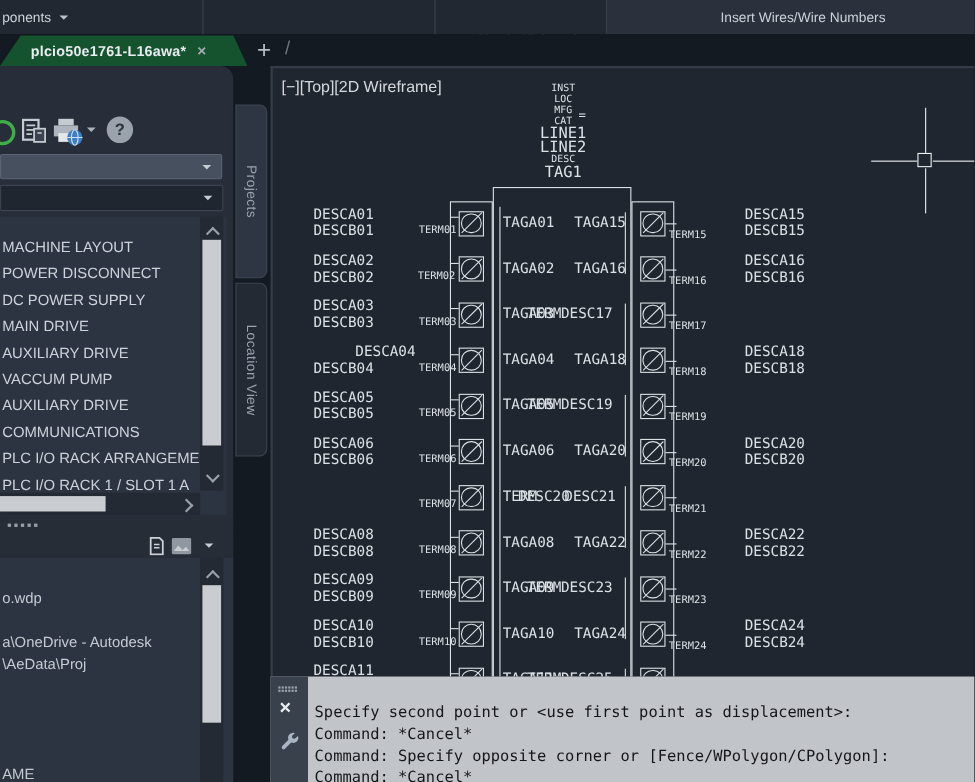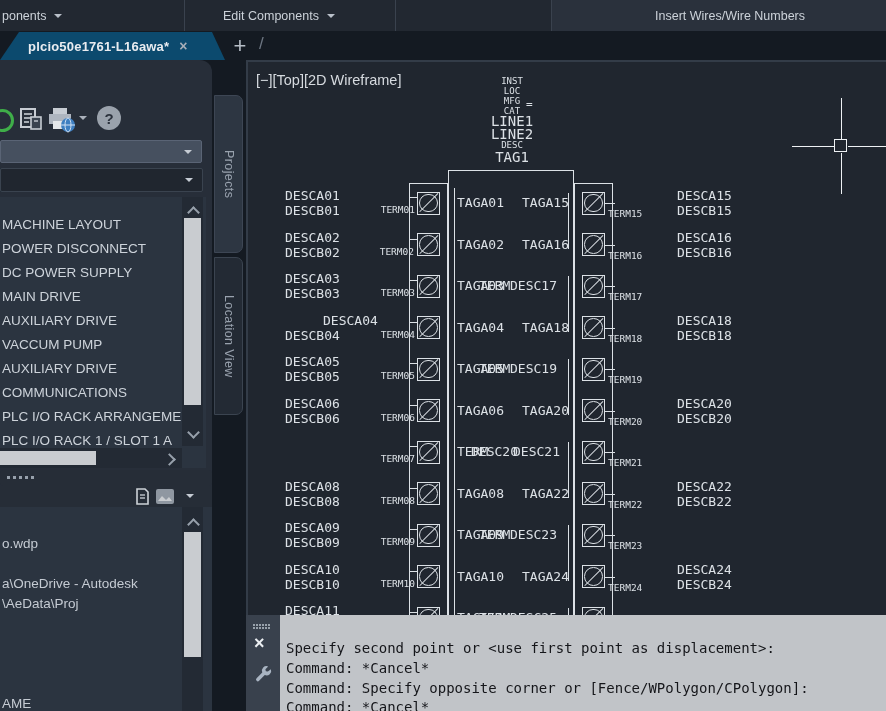--- a/index.html
+++ b/index.html
@@ -13,21 +13,21 @@
   #menubar{position:absolute;left:0;top:0;width:886px;height:31px;background:#222831;}
   #menubar .section4{position:absolute;left:552px;top:0;width:334px;height:31px;background:#2a313c;}
   .menu-item{position:absolute;top:0;height:31px;display:flex;align-items:center;gap:8px;
     color:#ccd2d9;font-size:12.5px;white-space:nowrap;cursor:default;}
   .menu-sep{position:absolute;top:0;width:1px;height:31px;background:#3a424e;}
   .caret-dn{width:0;height:0;border-left:4px solid transparent;border-right:4px solid transparent;
     border-top:4px solid #b9c0c9;display:inline-block;}
 
   
   #tabbar{position:absolute;left:0;top:31px;width:886px;height:29px;background:#141a22;}
-  #filetab{position:absolute;left:0;top:1px;width:225px;height:28px;background:#0c4a6e;
+  #filetab{position:absolute;left:0;top:1px;width:225px;height:28px;background:#14532d;
     clip-path:polygon(19px 0, 212px 0, 225px 100%, 0 100%);
     display:flex;align-items:center;}
   #filetab .lbl{margin-left:28px;color:#e9ecf0;font-size:13px;font-weight:bold;letter-spacing:.2px;}
   #filetab .x{margin-left:10px;color:#a7aeb8;font-size:14px;font-weight:bold;}
   #newtab{position:absolute;left:227px;top:0;width:26px;height:29px;color:#b7bec7;font-size:22px;
     display:flex;align-items:center;justify-content:center;font-weight:400;}
   #tabslash{position:absolute;left:259px;top:3px;color:#6d7683;font-size:17px;}
 
   
   #panel{position:absolute;left:0;top:60px;width:212px;height:651px;background:#272e39;
@@ -97,24 +97,20 @@
 </head>
 <body>
 
 <div id="menubar">
   <div class="section4"></div>
 
 <div class="menu-item" style="left: 2px;">
       <span>ponents</span>
       <span class="caret-dn"></span>
     </div>
-    <div class="menu-item" style="left: 223px;">
-      <span>Edit Components</span>
-      <span class="caret-dn"></span>
-    </div>
     <div class="menu-item" style="left: 432px; margin-top: 20px;">
       <span>Circuit Clipboard</span>
     </div>
     <div class="menu-item" style="left: 655px;">
       <span>Insert Wires/Wire Numbers</span>
     </div>
     <div class="menu-sep" style="left: 184px;"></div>
     <div class="menu-sep" style="left: 395px;"></div>
     <div class="menu-sep" style="left: 551px;"></div>
   </div>

